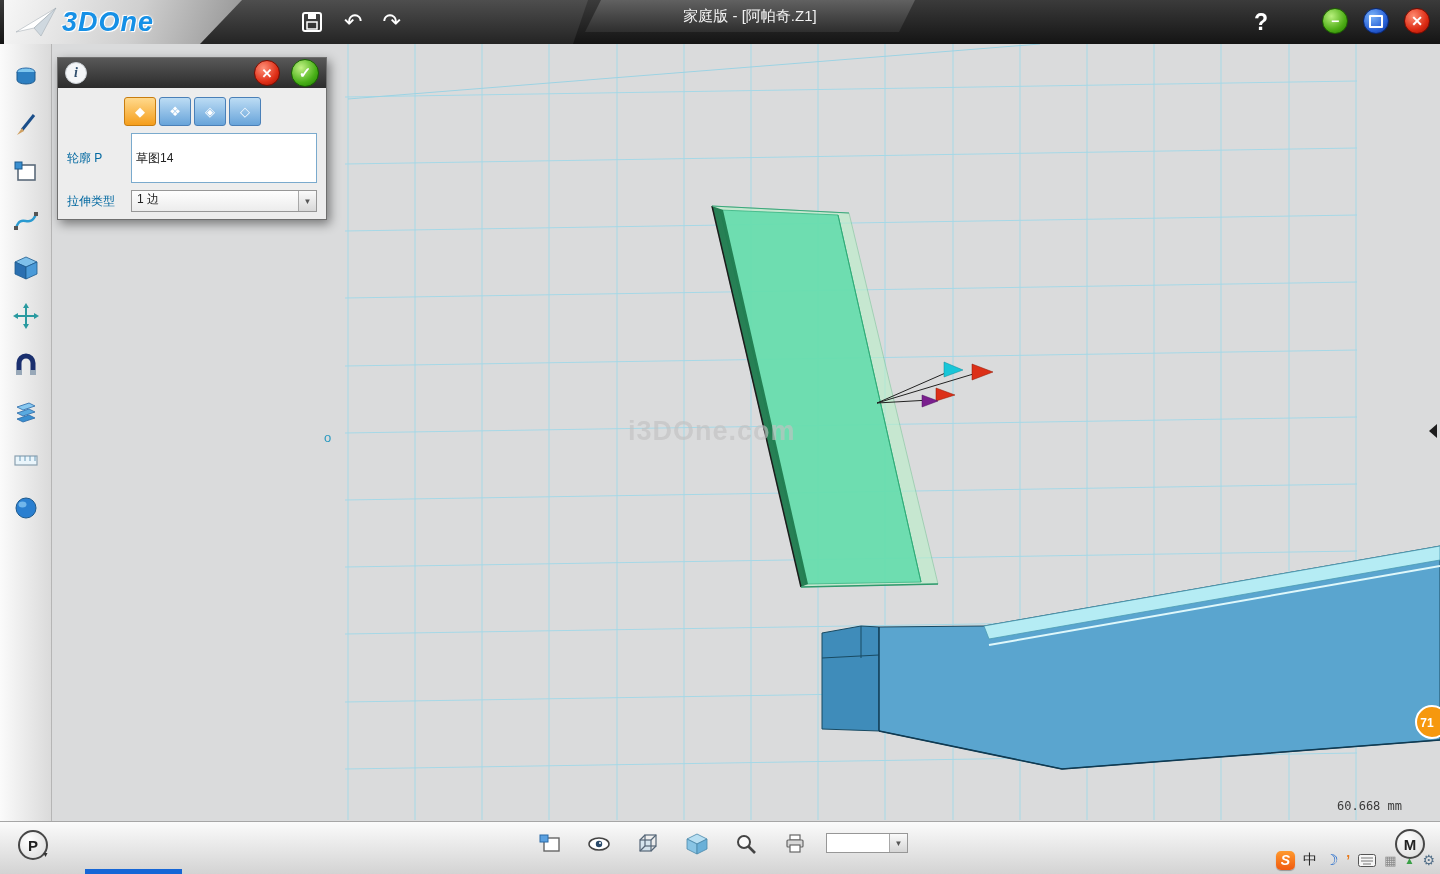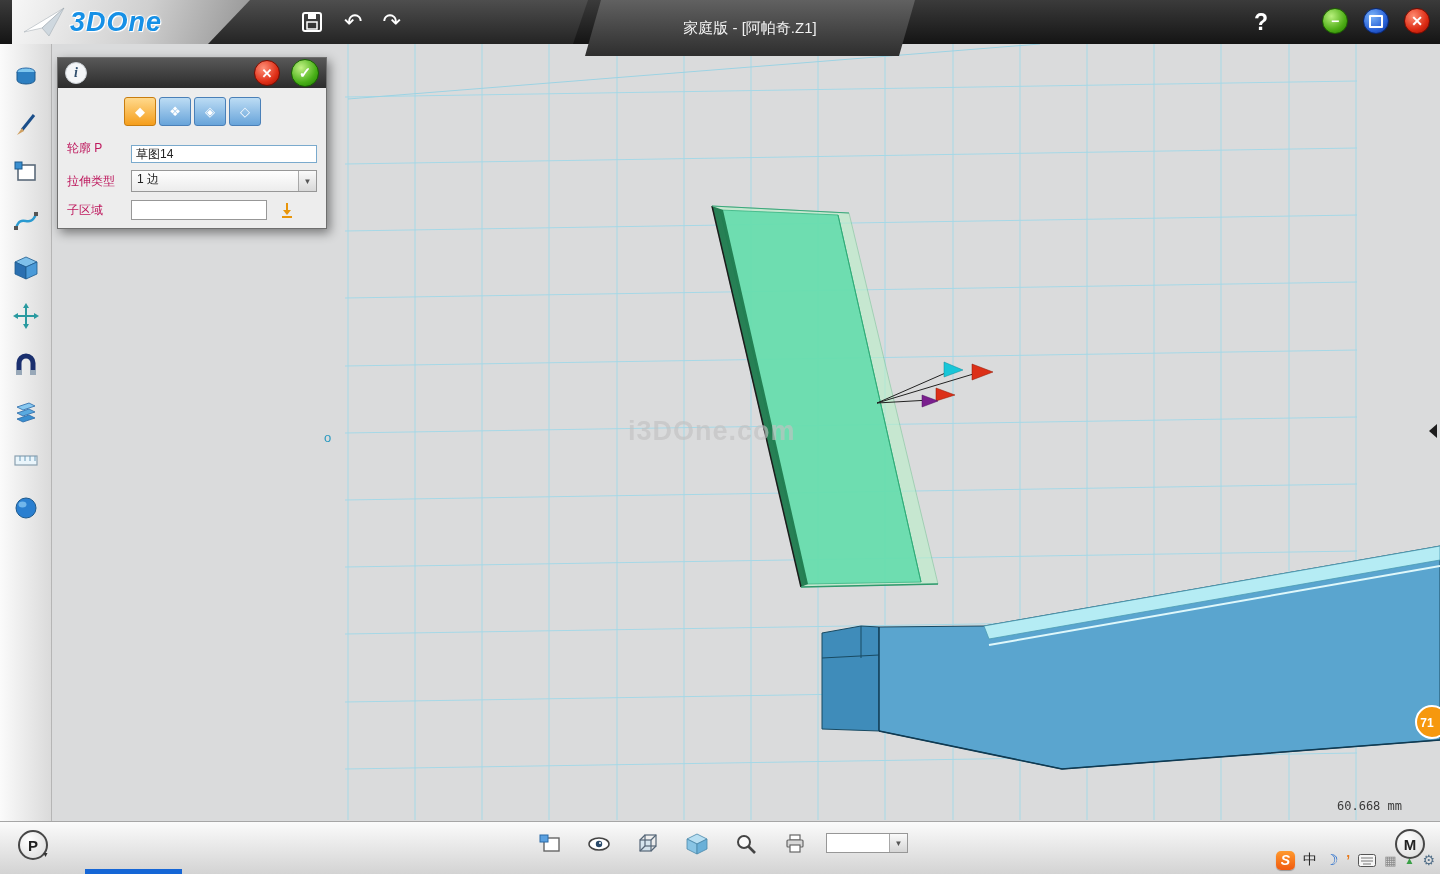--- a/index.html
+++ b/index.html
@@ -8,26 +8,26 @@
 
   
   #canvas-svg{position:absolute;left:0;top:0;z-index:1;}
 
   
   .titlebar{position:absolute;left:0;top:0;width:1440px;height:44px;z-index:50;
             background:linear-gradient(#3b3b3b,#141414);}
   .tb-seg-mid{position:absolute;left:196px;top:0;width:392px;height:44px;
               background:linear-gradient(#4e4e4e,#242424);
               clip-path:polygon(40px 0,100% 0,calc(100% - 15px) 100%,0 100%);}
-  .tb-seg-center{position:absolute;left:585px;top:0;width:330px;height:56px;
+  .tb-seg-center{position:absolute;left:585px;top:0;width:330px;height:32px;
               background:linear-gradient(#616161,#2e2e2e);
               clip-path:polygon(16px 0,100% 0,calc(100% - 16px) 100%,0 100%);
               display:flex;align-items:center;justify-content:center;}
   .tb-title{color:#f2f2f2;font-size:15px;}
-  .tb-logo{position:absolute;left:12px;top:0;width:238px;height:44px;
+  .tb-logo{position:absolute;left:4px;top:0;width:238px;height:44px;
            background:linear-gradient(110deg,#f7f7f7,#cfcfcf 55%,#939393);
            clip-path:polygon(0 0,238px 0,196px 44px,0 44px);
            display:flex;align-items:center;padding-left:8px;box-sizing:border-box;gap:4px;}
   .tb-brand{font-size:27px;font-weight:bold;font-style:italic;color:#1690e6;
             text-shadow:1px 1px 0 #ffffff,-1px -1px 0 #ffffff,0 0 3px #fff;letter-spacing:1px;}
   .tb-tools{position:absolute;left:300px;top:0;height:44px;display:flex;align-items:center;gap:20px;}
   .tb-tool{color:#fff;font-size:22px;line-height:44px;cursor:default;}
   .tb-help{position:absolute;left:1254px;top:0;height:44px;display:flex;align-items:center;
            color:#fff;font-size:23px;font-weight:bold;}
   .win-btns{position:absolute;right:10px;top:8px;display:flex;gap:15px;}
@@ -57,23 +57,23 @@
               background:radial-gradient(circle at 35% 30%,#ff9078,#e03018 60%,#a00e00);
               display:flex;align-items:center;justify-content:center;margin-right:11px;border:1px solid #7c0c00;}
   .ok-btn{width:26px;height:26px;border-radius:50%;color:#fff;font-weight:bold;font-size:15px;
           background:radial-gradient(circle at 35% 30%,#c2f284,#49b018 60%,#1d7c00);
           display:flex;align-items:center;justify-content:center;border:1px solid #176200;}
   .type-row{display:flex;gap:3px;margin:9px 0 7px 66px;}
   .type-btn{width:30px;height:27px;border-radius:3px;border:1px solid #4a80b8;color:#fff;font-size:13px;
             background:linear-gradient(#bcdcf4,#68a4da);display:flex;align-items:center;justify-content:center;}
   .type-btn.selected{border-color:#c87d10;background:linear-gradient(#ffd98c,#f59e1c);}
   .form-row{display:flex;align-items:center;margin:7px 9px;}
-  .form-label{width:64px;color:#be185d;}
+  .form-label{width:64px;color:#0369a1;}
   .text-input{flex:1;height:16px;border:1px solid #7aaacd;background:#fff;font-size:12px;
-              padding:0 4px;font-family:inherit;color:#222;margin-top:12px;}
+              padding:16px 4px;font-family:inherit;color:#222;}
   .select-box{flex:1;height:20px;border:1px solid #979797;background:linear-gradient(#fefefe,#ececec);
               display:flex;align-items:flex-start;position:relative;}
   .select-value{padding-left:5px;color:#222;}
   .select-arrow{position:absolute;right:0;top:0;width:17px;height:100%;border-left:1px solid #a8a8a8;
                 background:linear-gradient(#fafafa,#d8d8d8);font-size:8px;color:#555;
                 display:flex;align-items:center;justify-content:center;}
   .short-input{width:126px;height:16px;border:1px solid #979797;background:#fff;font-size:12px;padding:1px 4px;}
   .pick-btn{width:24px;height:22px;margin-left:8px;display:flex;align-items:center;justify-content:center;}
 
   
@@ -283,31 +283,20 @@
     <span class="form-label">轮廓 P</span>
     <input class="text-input" type="text" value="草图14" style="">
   </div>
   <div class="form-row">
     <span class="form-label">拉伸类型</span>
     <div class="select-box">
       <span class="select-value">1 边</span>
       <span class="select-arrow">▼</span>
     </div>
   </div>
-  <div class="form-row">
-    <span class="form-label">子区域</span>
-    <input class="short-input" type="text" value="" style="">
-    <span class="pick-btn">
-      <svg width="16" height="16" viewBox="0 0 16 16">
-        <line x1="8" y1="1" x2="8" y2="9" stroke="#e8950a" stroke-width="2"></line>
-        <polygon points="4,8 12,8 8,13" fill="#e8950a"></polygon>
-        <line x1="3" y1="15" x2="13" y2="15" stroke="#e8950a" stroke-width="2"></line>
-      </svg>
-    </span>
-  </div>
 </div>
 
 <div class="bottombar">
   <div class="round-btn p-btn">P</div>
   <span class="p-caret">▼</span>
 
   <div class="center-tools">
     <div class="tool-btn">
       <svg width="22" height="20" viewBox="0 0 22 20">
         <rect x="5" y="4" width="15" height="13" fill="#ffffff" stroke="#666" stroke-width="1.4"></rect>

